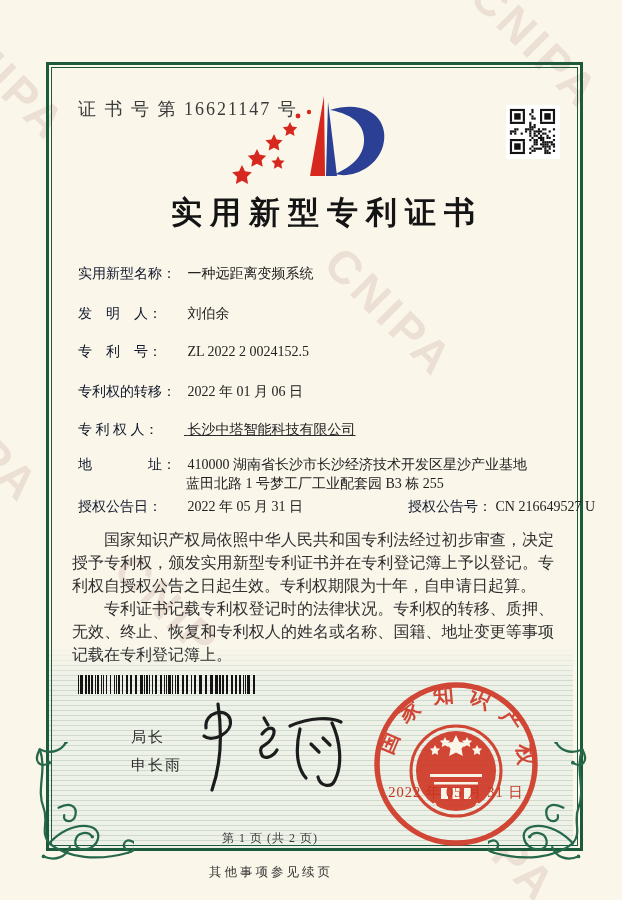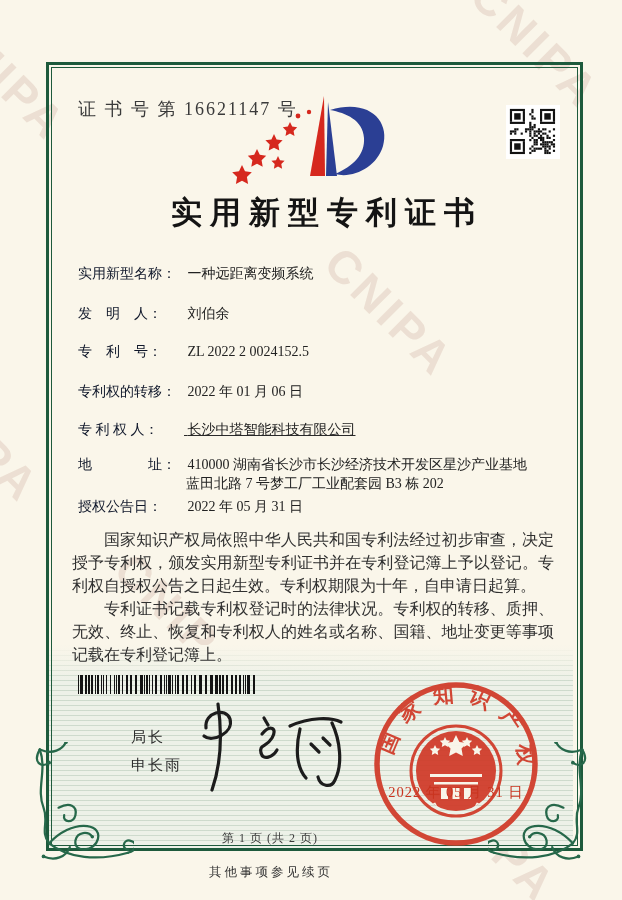--- a/index.html
+++ b/index.html
@@ -277,24 +277,28 @@
   <span class="val">2022 年 01 月 06 日</span>
 </div>
 <div class="row" style="top:421px;text-decoration:underline;">
   <span class="lab">专 利 权 人：</span>
   <span class="val">长沙中塔智能科技有限公司</span>
 </div>
 <div class="row" style="top:456px;">
   <span class="lab">地　　　　址：</span>
   <span class="val">410000 湖南省长沙市长沙经济技术开发区星沙产业基地</span>
 </div>
-<div class="addr2" style="top:475px;">蓝田北路 7 号梦工厂工业配套园 B3 栋 202</div>
+<div class="addr2" style="top:475px;">蓝田北路 1 号梦工厂工业配套园 B3 栋 255</div>
 <div class="row" style="top:498px;">
   <span class="lab">授权公告日：</span>
   <span class="val">2022 年 05 月 31 日</span>
+  <span class="grant-no">
+    <span class="lab" style="min-width:0;">授权公告号：</span>
+    <span class="val">CN 216649527 U</span>
+  </span>
 </div>
 
 <div class="paras">
   <p>国家知识产权局依照中华人民共和国专利法经过初步审查，决定授予专利权，颁发实用新型专利证书并在专利登记簿上予以登记。专利权自授权公告之日起生效。专利权期限为十年，自申请日起算。</p>
   <p>专利证书记载专利权登记时的法律状况。专利权的转移、质押、无效、终止、恢复和专利权人的姓名或名称、国籍、地址变更等事项记载在专利登记簿上。</p>
 </div>
 
 <svg class="barcode" width="180" height="20" viewBox="0 0 180 20">
   <g id="barcode-bars" fill="#131313">
       <rect x="0" y="0" width="1" height="19"></rect>

